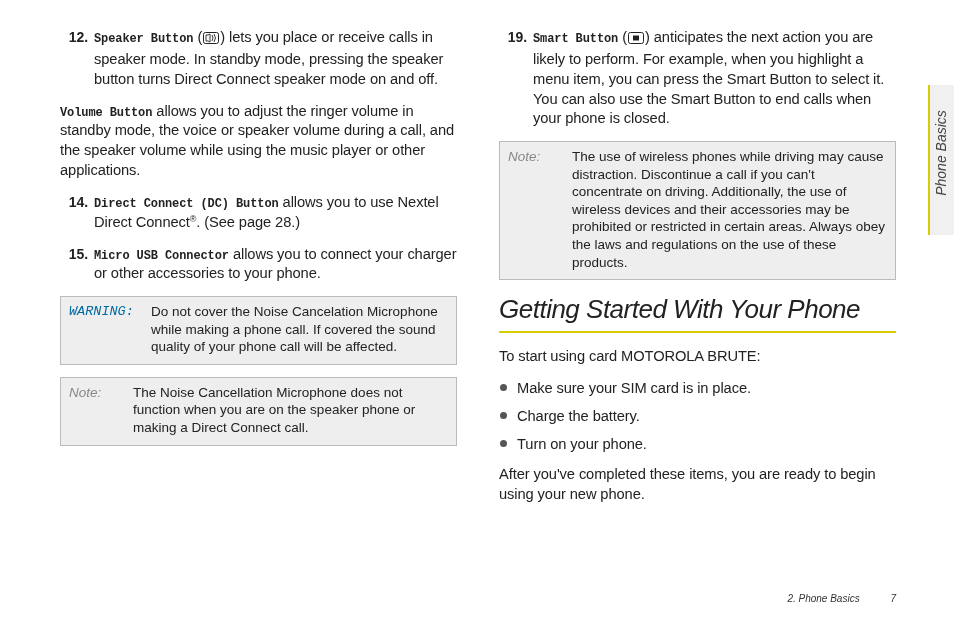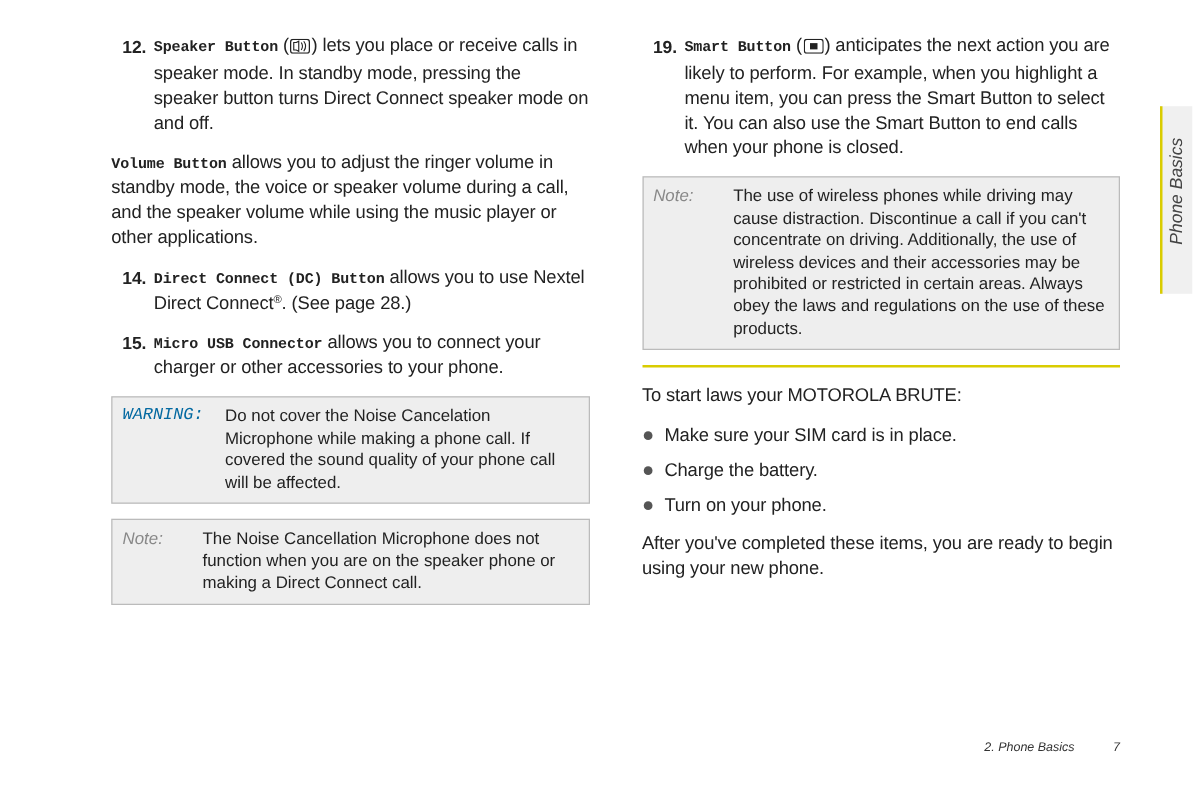--- a/index.html
+++ b/index.html
@@ -9,21 +9,21 @@
     height: 636px;
     background: #ffffff;
     font-family: Arial, Helvetica, sans-serif;
     color: #222;
     overflow: hidden;
     position: relative;
   }
   .page {
     display: flex;
     gap: 42px;
-    padding: 28px 58px 20px 89px;
+    padding: 28px 58px 20px 60px;
     box-sizing: border-box;
     height: 590px;
   }
   .col {
     flex: 1;
     min-width: 0;
   }
   ol.numbered {
     list-style: none;
     padding: 0;
@@ -229,23 +229,24 @@
               </svg></span><span>) anticipates the next action you are likely to perform. For example, when you highlight a menu item, you can press the Smart Button to select it. You can also use the Smart Button to end calls when your phone is closed.</span>
         </span>
       </li>
     </ol>
 
     <div class="note-box">
       <div class="note-label">Note:</div>
       <div class="note-text">The use of wireless phones while driving may cause distraction. Discontinue a call if you can't concentrate on driving. Additionally, the use of wireless devices and their accessories may be prohibited or restricted in certain areas. Always obey the laws and regulations on the use of these products.</div>
     </div>
 
+    <h2 class="section">Getting Started With Your Phone</h2>
     <div class="rule"></div>
 
-    <p class="flow">To start laws your MOTOROLA BRUTE:</p>
+    <p class="flow">To start using card MOTOROLA BRUTE:</p>
 
     <ul class="bullets">
       <li>Make sure your SIM card is in place.</li>
       <li>Charge the battery.</li>
       <li>Turn on your phone.</li>
     </ul>
 
     <p class="flow">After you've completed these items, you are ready to begin using your new phone.</p>
   </div>
 

